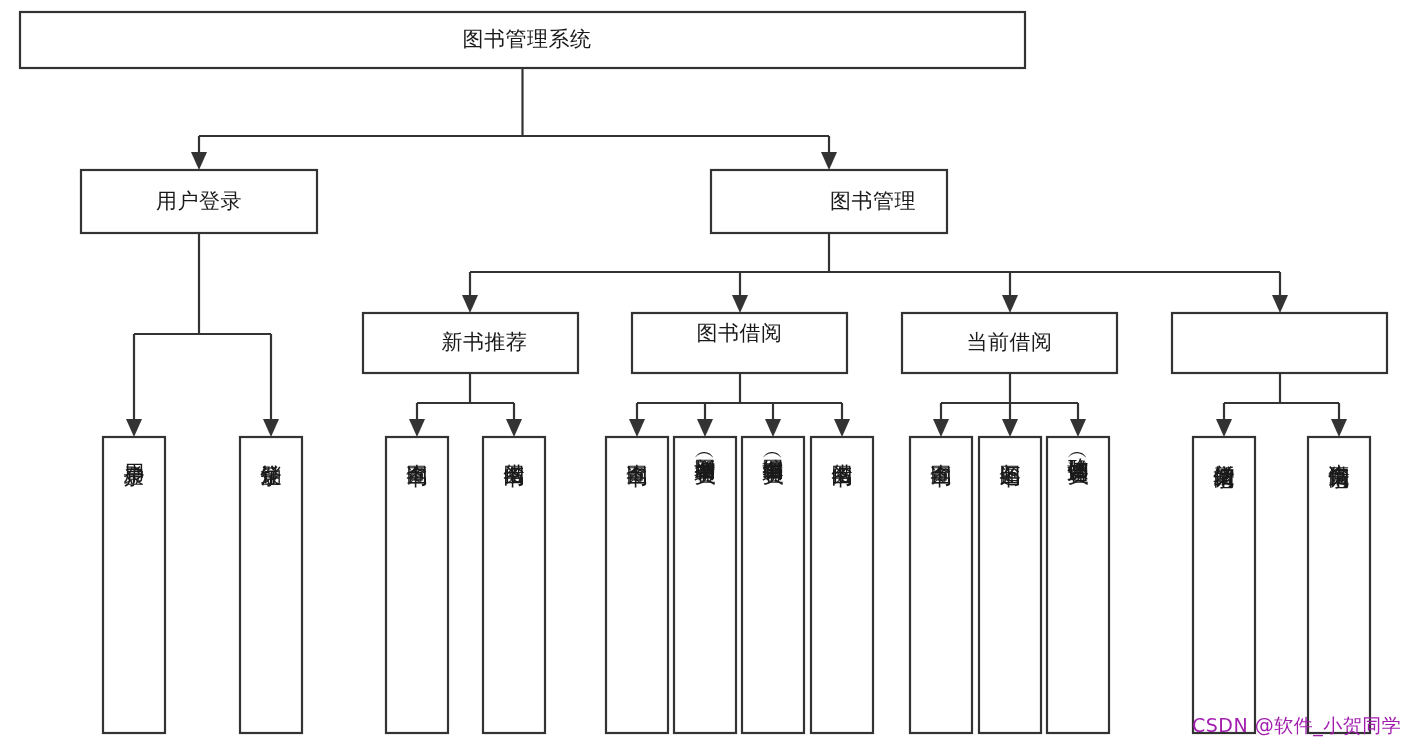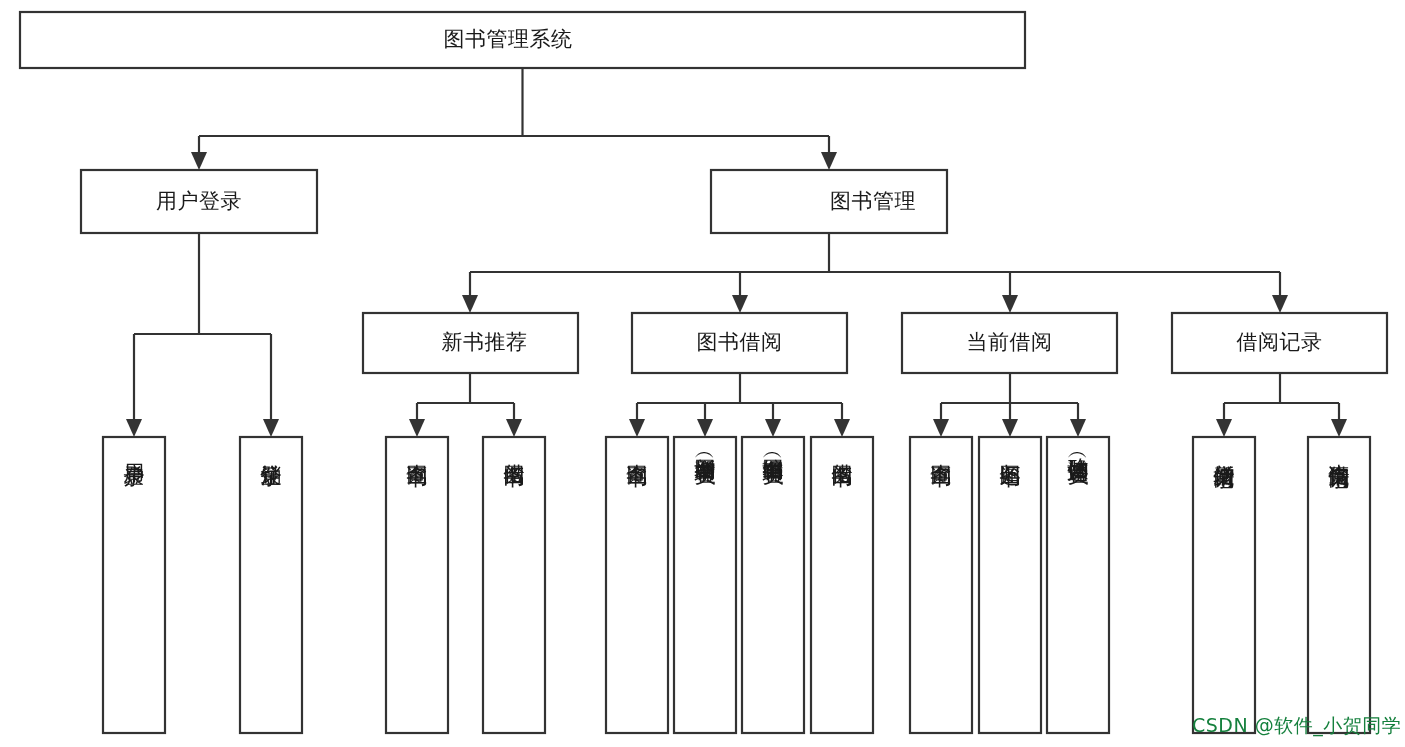--- a/index.html
+++ b/index.html
@@ -65,21 +65,21 @@
     letter-spacing: 1px;
     writing-mode: vertical-rl;
     text-orientation: upright;
     white-space: nowrap;
     pointer-events: none;
     padding-top: 10px;
     box-sizing: border-box;
   }
   .watermark {
     position: absolute;
-    color: #15803d;
+    color: #a21caf;
     font-size: 19px;
     letter-spacing: 0.5px;
     white-space: nowrap;
     pointer-events: none;
   }
 </style>
 </head>
 <body>
 
 <div id="diagram-root">
@@ -182,29 +182,28 @@
 
     <rect class="node-box" x="910" y="437" width="62" height="296"></rect>
     <rect class="node-box" x="979" y="437" width="62" height="296"></rect>
     <rect class="node-box" x="1047" y="437" width="62" height="296"></rect>
 
     <rect class="node-box" x="1193" y="437" width="62" height="296"></rect>
     <rect class="node-box" x="1308" y="437" width="62" height="296"></rect>
 
   </svg>
 
-  <div class="node-label-h" style="left:5px; top:12px; width:1006px; height:56px;">图书管理系统</div>
+  <div class="node-label-h" style="left:24px; top:12px; width:1006px; height:56px;">图书管理系统</div>
 
   <div class="node-label-h" style="left:81px; top:170px; width:236px; height:63px;">用户登录</div>
   <div class="node-label-h" style="left:711px; top:170px; width:236px; height:63px;margin-left:44px;">图书管理</div>
 
   <div class="node-label-h" style="left:363px; top:313px; width:243px; height:60px;">新书推荐</div>
-  <div class="node-label-h" style="left:632px; top:313px; width:215px; height:60px;">图书借阅</div>
+  <div class="node-label-h" style="left:632px; top:304px; width:215px; height:60px;">图书借阅</div>
   <div class="node-label-h" style="left:902px; top:313px; width:215px; height:60px;border-radius:16px;">当前借阅</div>
-  <div class="node-label-h" style="left:1172px; top:313px; width:215px; height:60px;">借阅记录</div>
 
   <div class="node-label-v" style="left:103px; top:437px; width:62px; height:296px;">用户登录</div>
   <div class="node-label-v" style="left:240px; top:437px; width:62px; height:296px;">注销登录</div>
 
   <div class="node-label-v" style="left:386px; top:437px; width:62px; height:296px;">查询图书</div>
   <div class="node-label-v" style="left:483px; top:437px; width:62px; height:296px;">借阅图书</div>
 
   <div class="node-label-v" style="left:606px; top:437px; width:62px; height:296px;">查询图书</div>
   <div class="node-label-v" style="left:674px; top:437px; width:62px; height:296px; padding-top:4px;">新增图书（管理员）</div>
   <div class="node-label-v" style="left:742px; top:437px; width:62px; height:296px; padding-top:4px;">编辑图书（管理员）</div>

